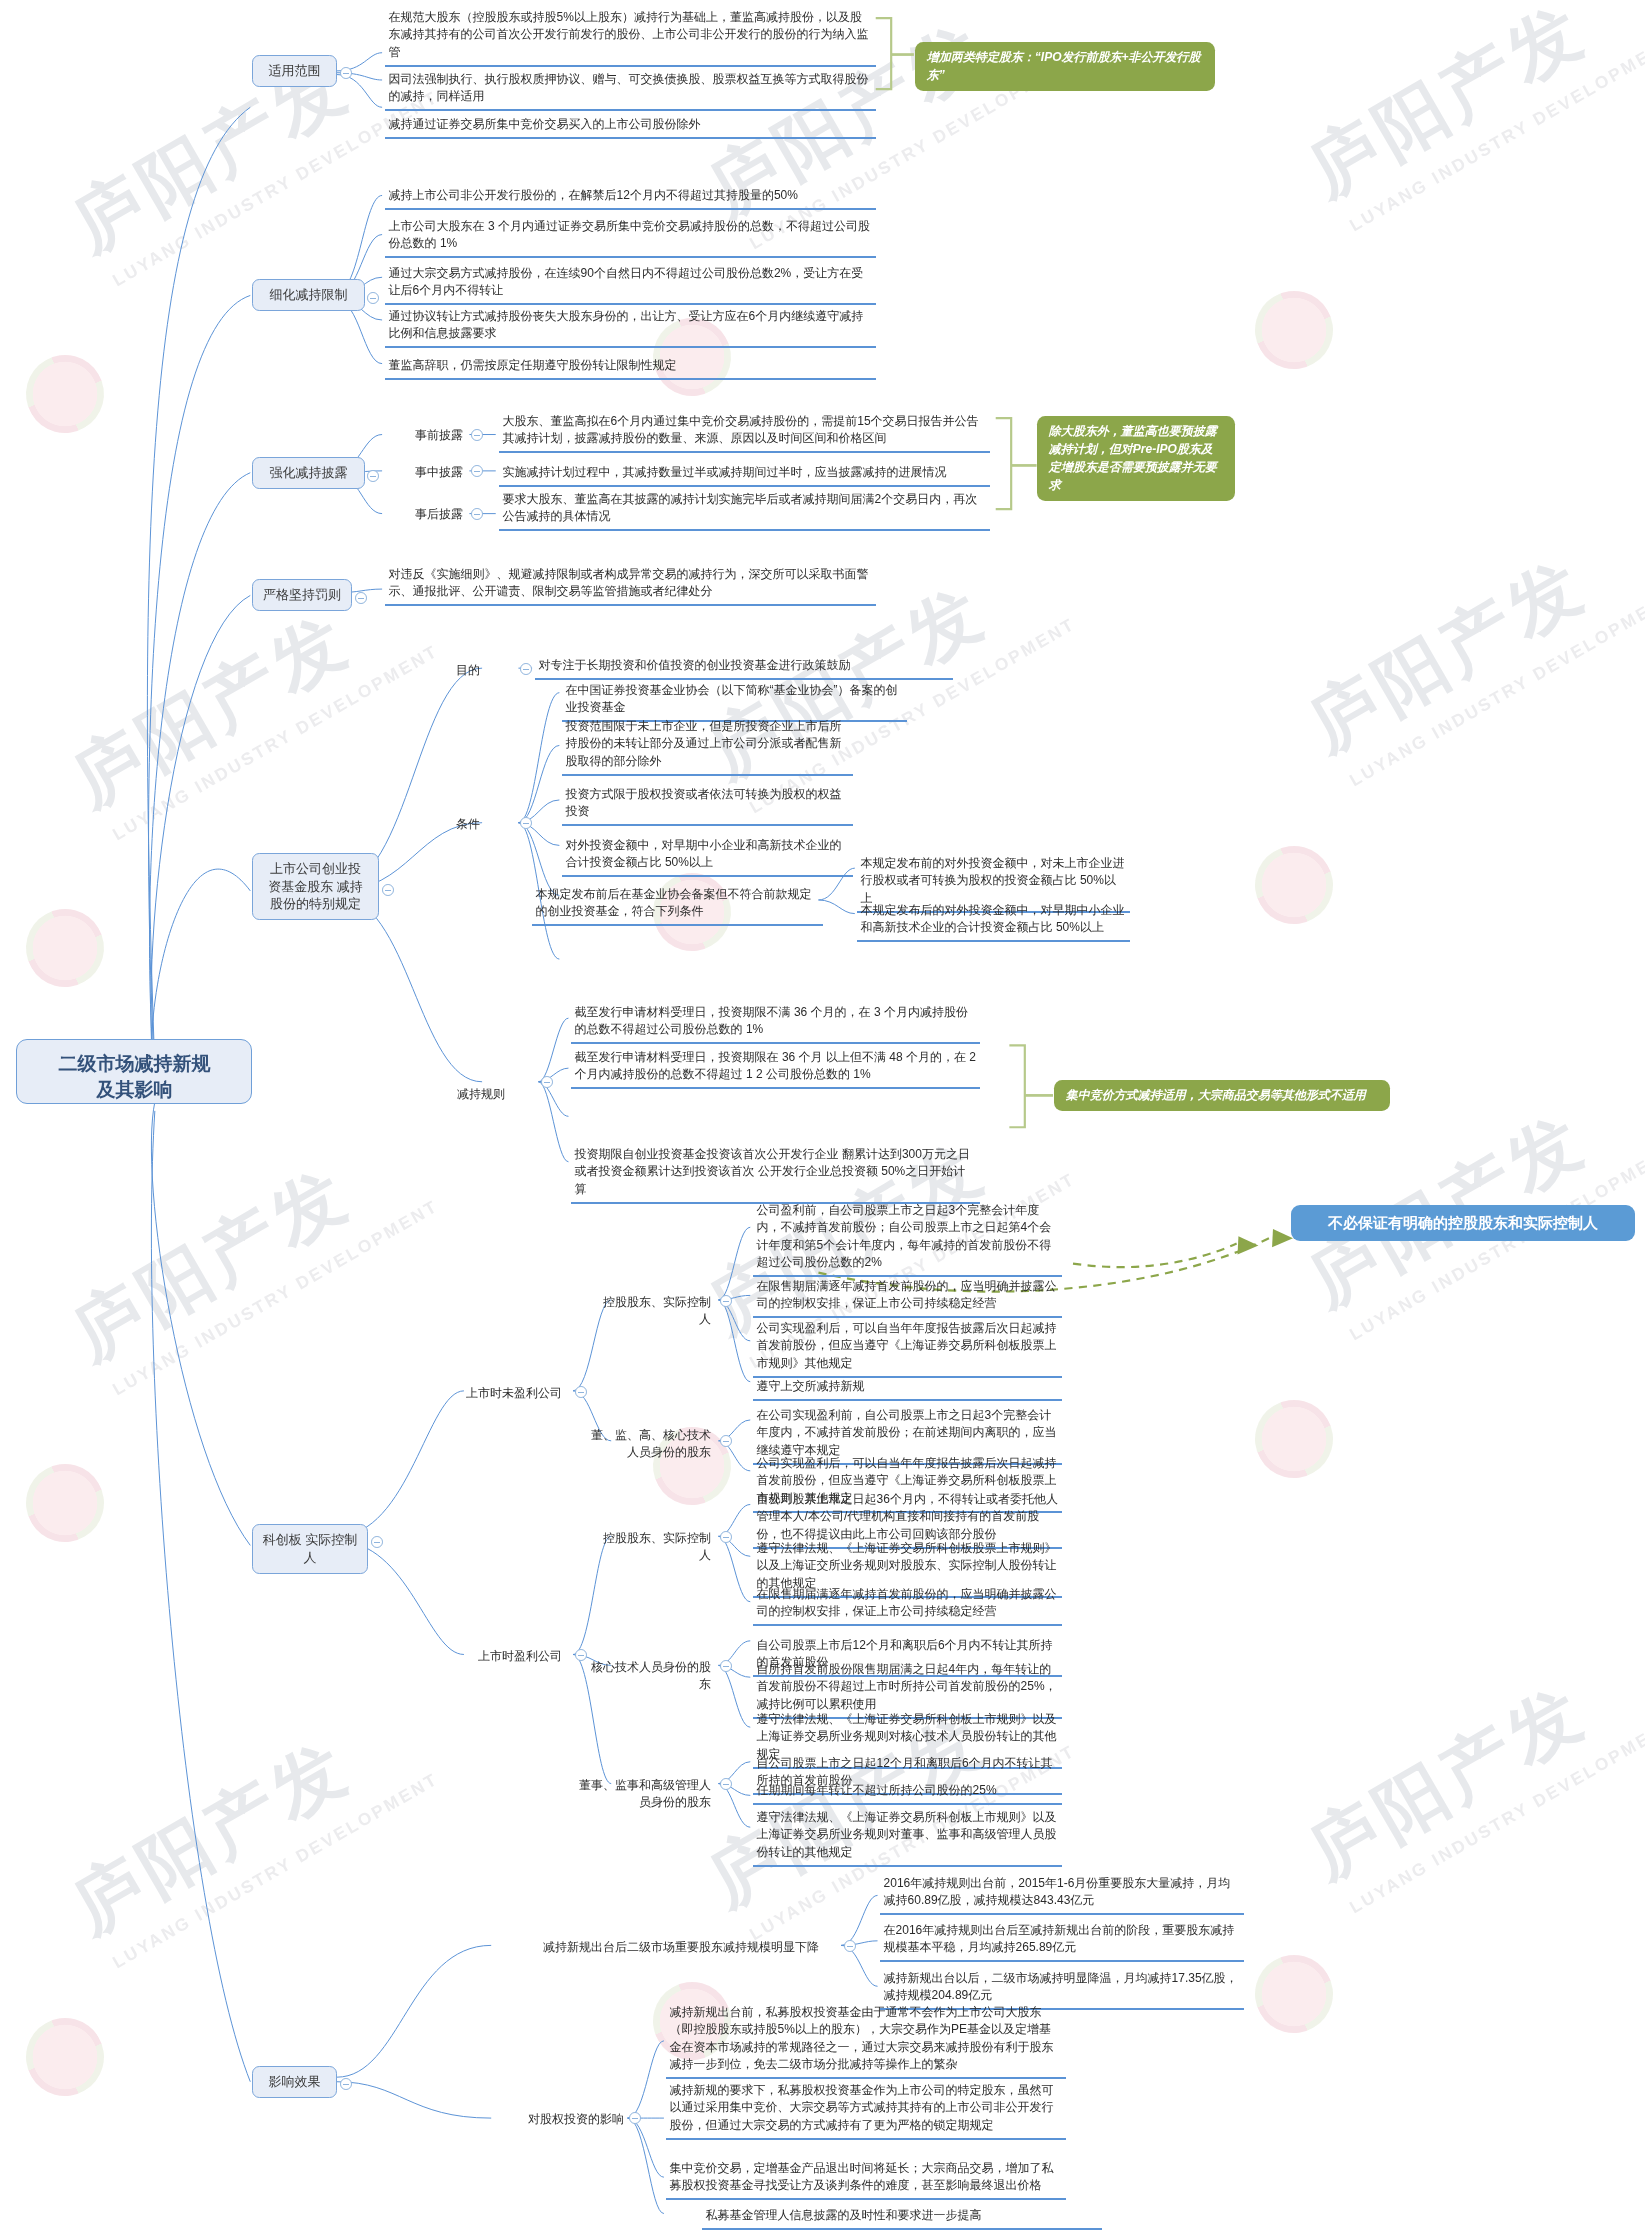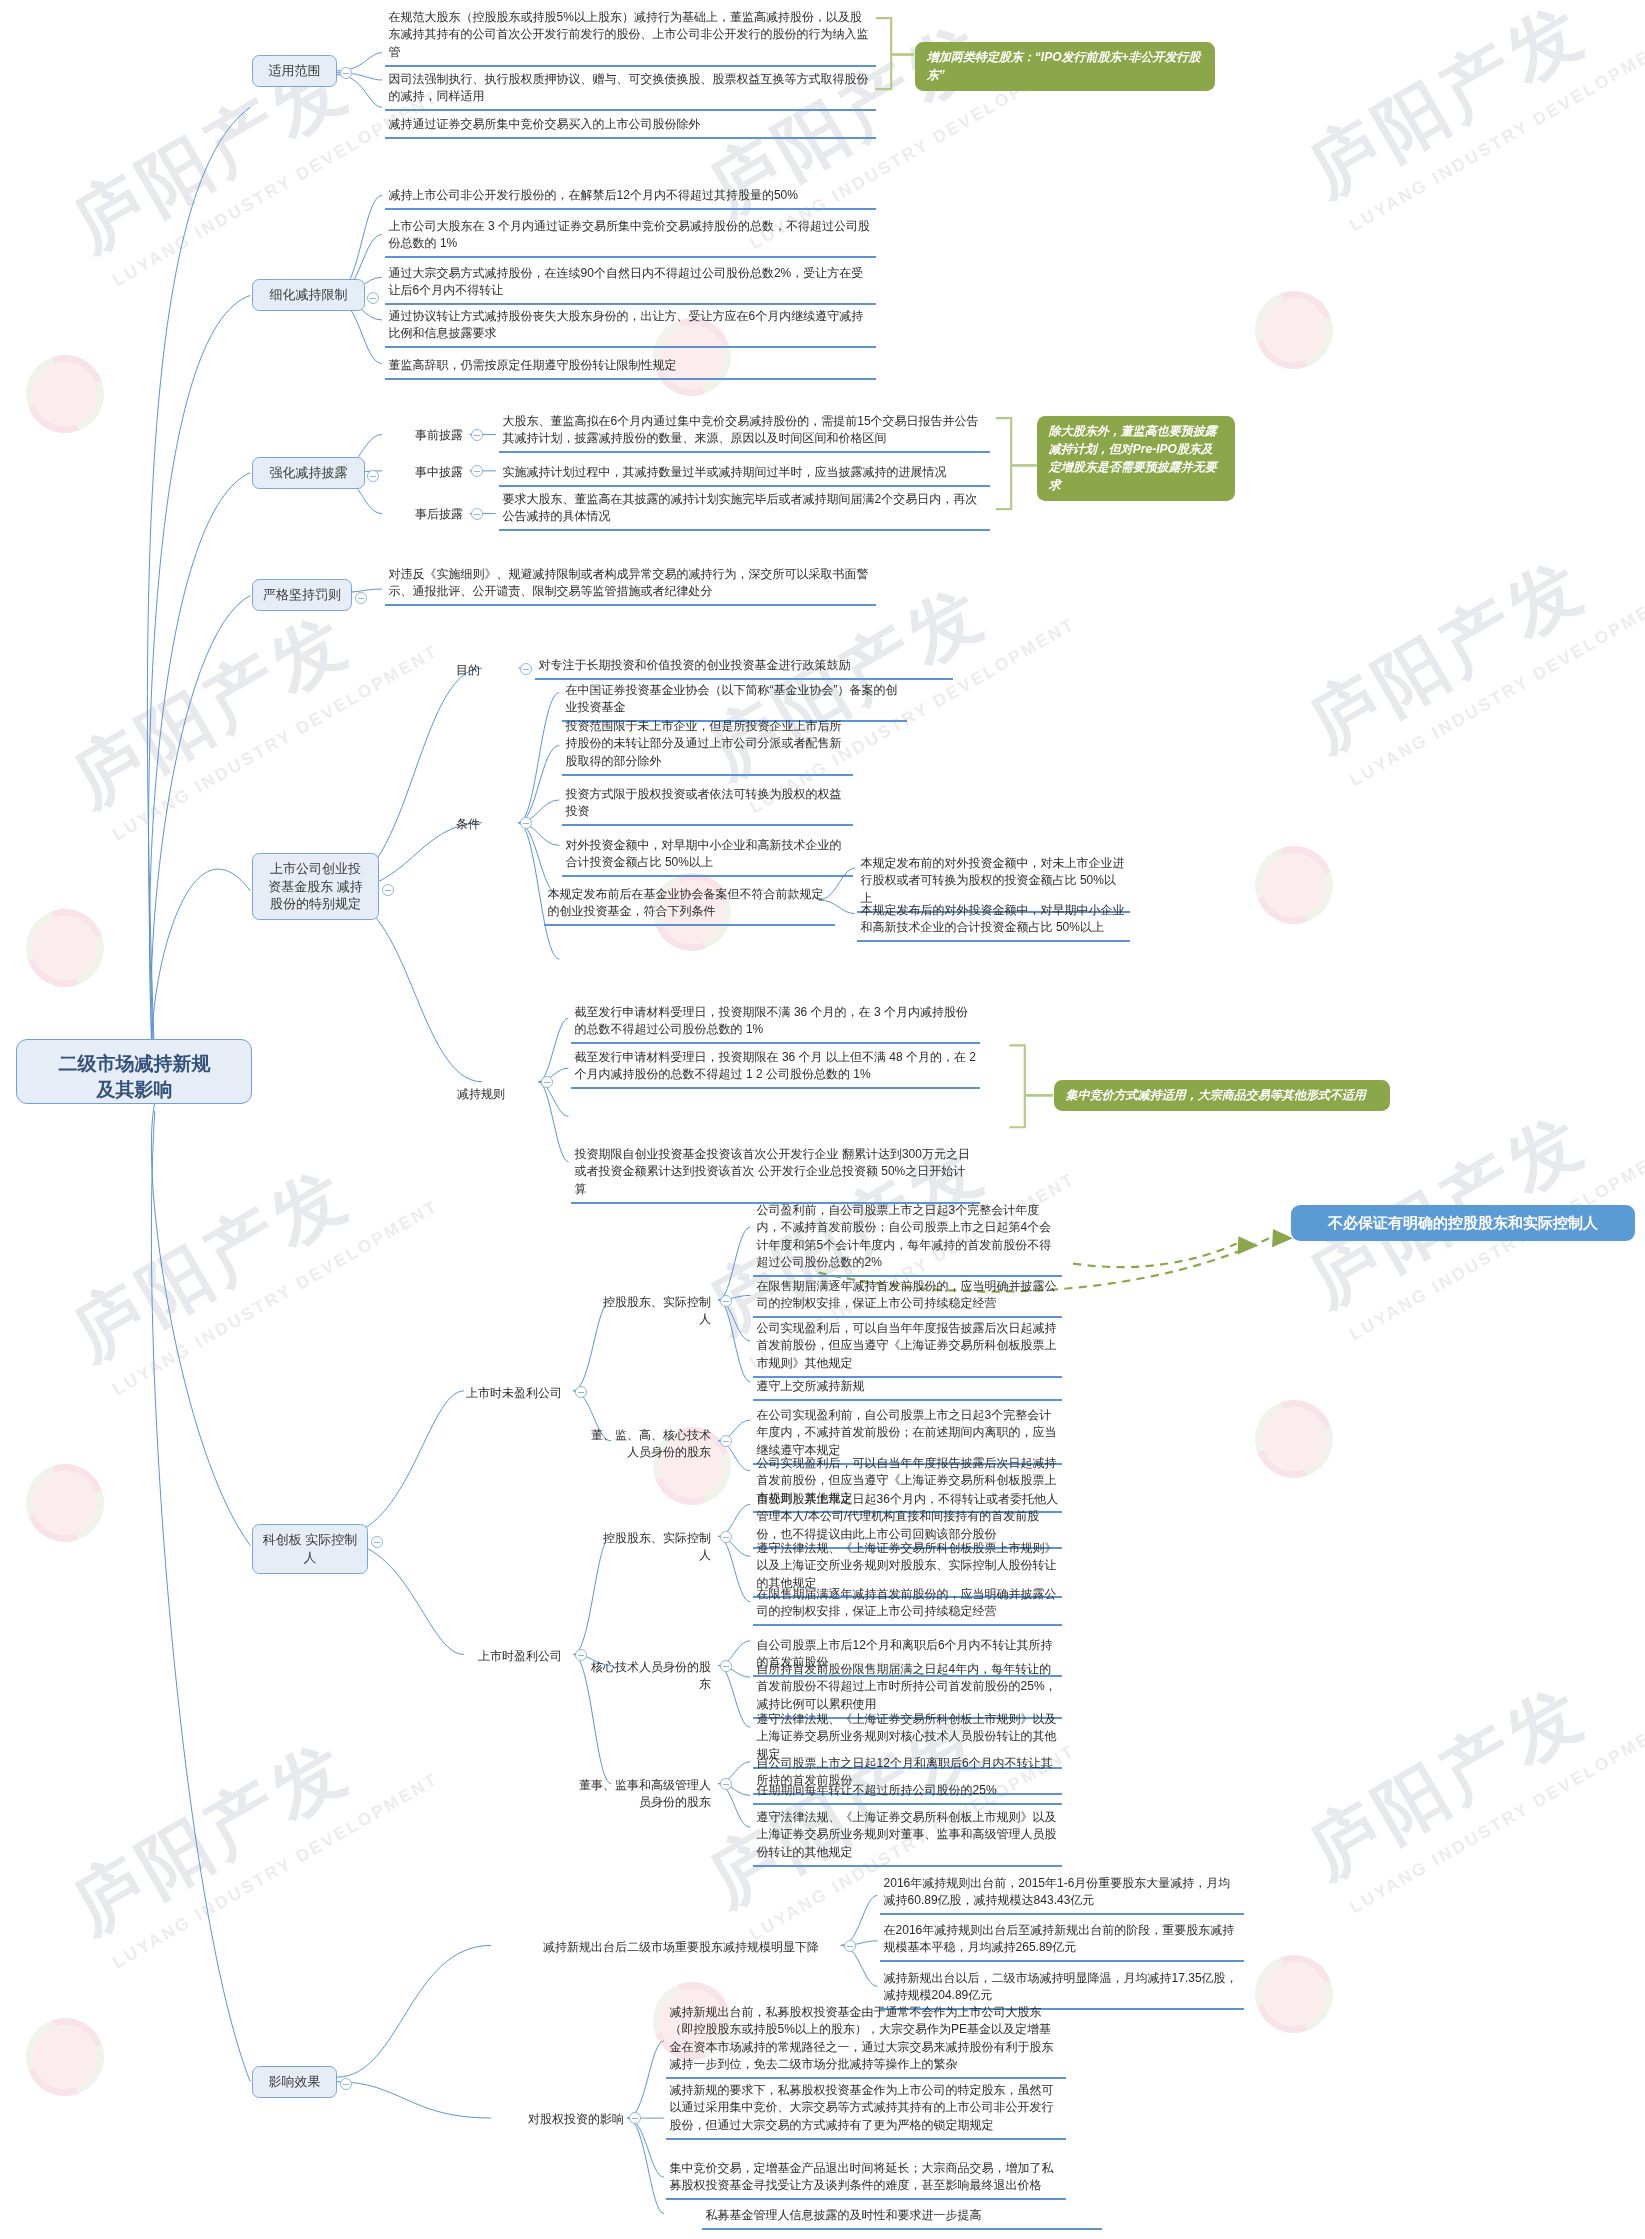--- a/index.html
+++ b/index.html
@@ -339,21 +339,21 @@
   <div class="toggle" style="left:520px;top:663px;"></div>
   <div class="node plain uline" style="left:535px;top:655px;width:418px;">对专注于长期投资和价值投资的创业投资基金进行政策鼓励</div>
 
   <div class="node lbl" style="left:427px;top:816px;width:53px;">条件</div>
   <div class="toggle" style="left:520px;top:817px;"></div>
 
   <div class="node plain uline" style="left:562px;top:680px;width:345px;">在中国证券投资基金业协会（以下简称“基金业协会”）备案的创业投资基金</div>
   <div class="node plain uline" style="left:562px;top:716px;width:291px;">投资范围限于未上市企业，但是所投资企业上市后所持股份的未转让部分及通过上市公司分派或者配售新股取得的部分除外</div>
   <div class="node plain uline" style="left:562px;top:784px;width:291px;">投资方式限于股权投资或者依法可转换为股权的权益投资</div>
   <div class="node plain uline" style="left:562px;top:835px;width:291px;">对外投资金额中，对早期中小企业和高新技术企业的合计投资金额占比 50%以上</div>
-  <div class="node plain uline" style="left:544px;top:884px;width:291px;">本规定发布前后在基金业协会备案但不符合前款规定的创业投资基金，符合下列条件</div>
+  <div class="node plain uline" style="left:532px;top:884px;width:291px;">本规定发布前后在基金业协会备案但不符合前款规定的创业投资基金，符合下列条件</div>
 
   <div class="node plain uline" style="left:857px;top:853px;width:273px;">本规定发布前的对外投资金额中，对未上市企业进行股权或者可转换为股权的投资金额占比 50%以上</div>
   <div class="node plain uline" style="left:857px;top:900px;width:273px;">本规定发布后的对外投资金额中，对早期中小企业和高新技术企业的合计投资金额占比 50%以上</div>
 
   <div class="node lbl" style="left:427px;top:1076px;width:78px;margin-top:10px;">减持规则</div>
   <div class="toggle" style="left:541px;top:1076px;"></div>
 
   <div class="node plain uline" style="left:571px;top:1002px;width:409px;">截至发行申请材料受理日，投资期限不满 36 个月的，在 3 个月内减持股份的总数不得超过公司股份总数的 1%</div>
   <div class="node plain uline" style="left:571px;top:1047px;width:409px;">截至发行申请材料受理日，投资期限在 36 个月 以上但不满 48 个月的，在 2 个月内减持股份的总数不得超过 1 2 公司股份总数的 1%</div>
   <div class="node plain uline" style="left:571px;top:1144px;width:409px;">投资期限自创业投资基金投资该首次公开发行企业 翻累计达到300万元之日或者投资金额累计达到投资该首次 公开发行企业总投资额 50%之日开始计算</div>

